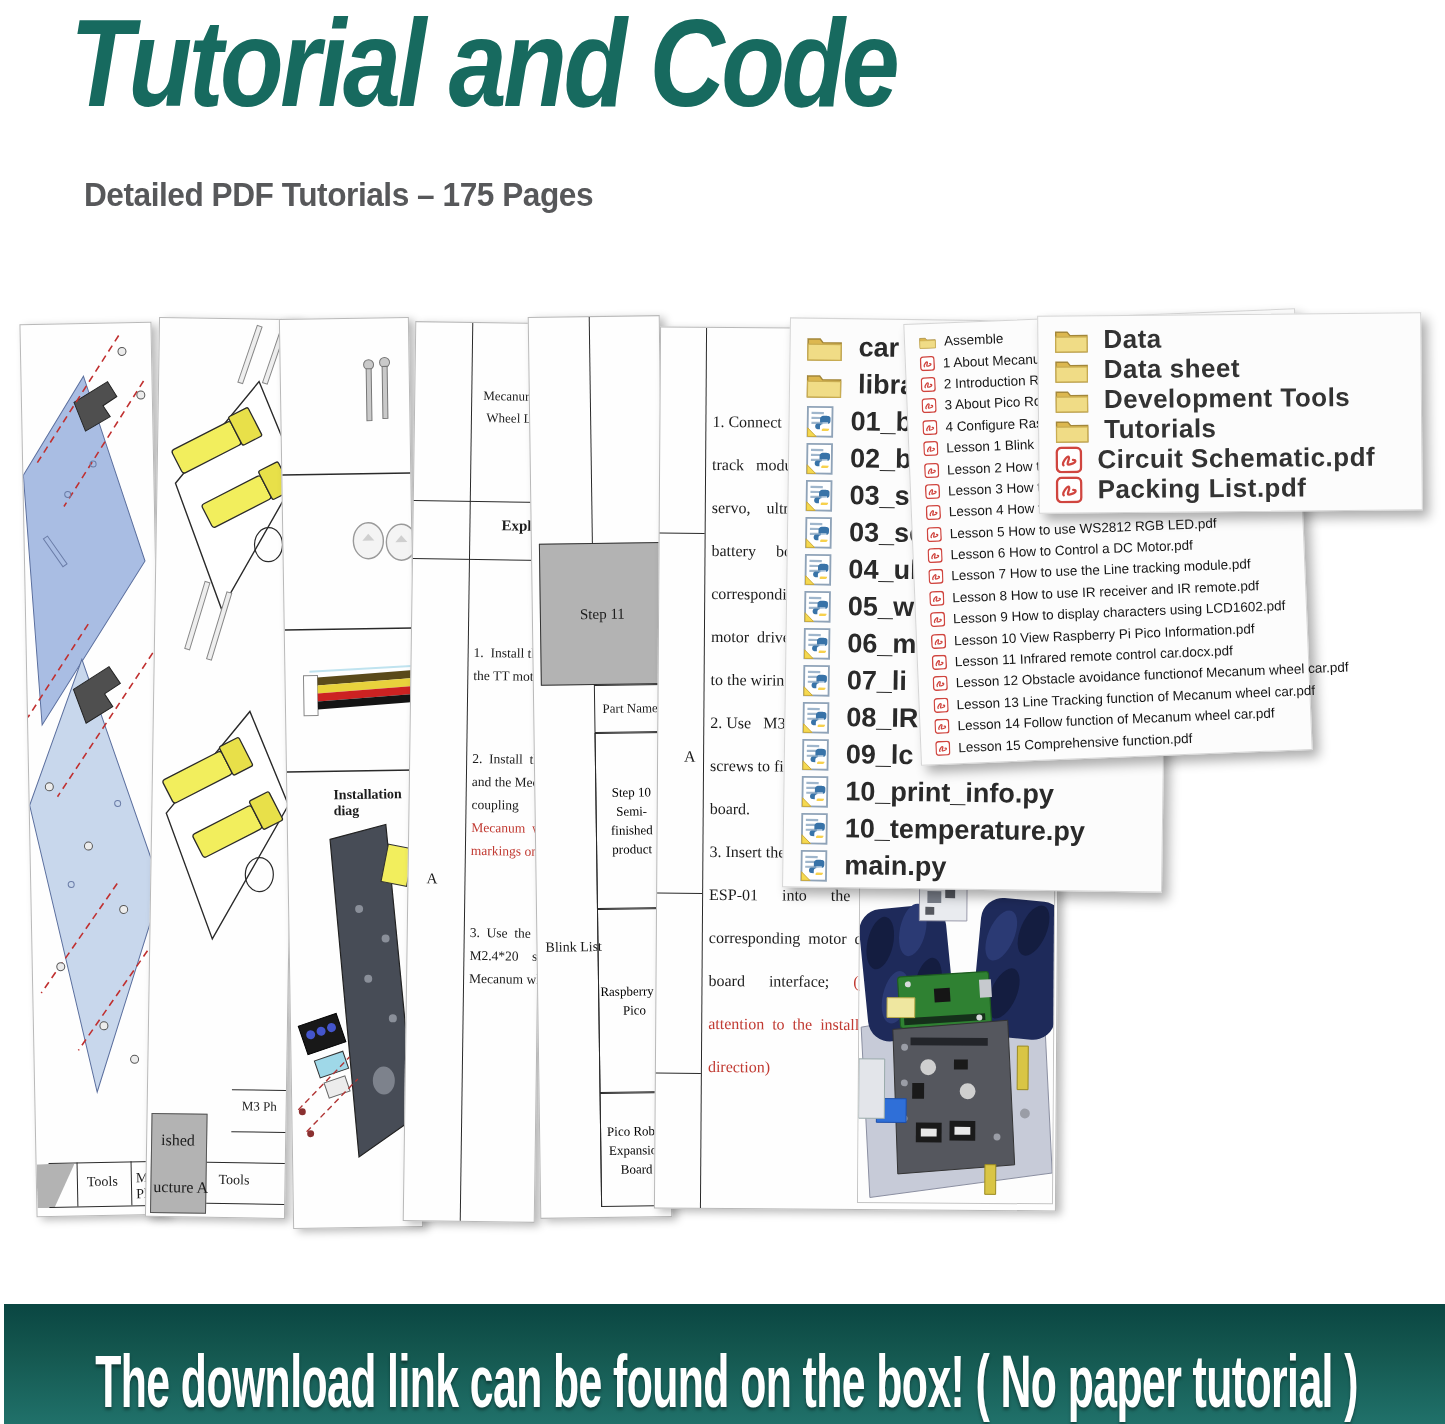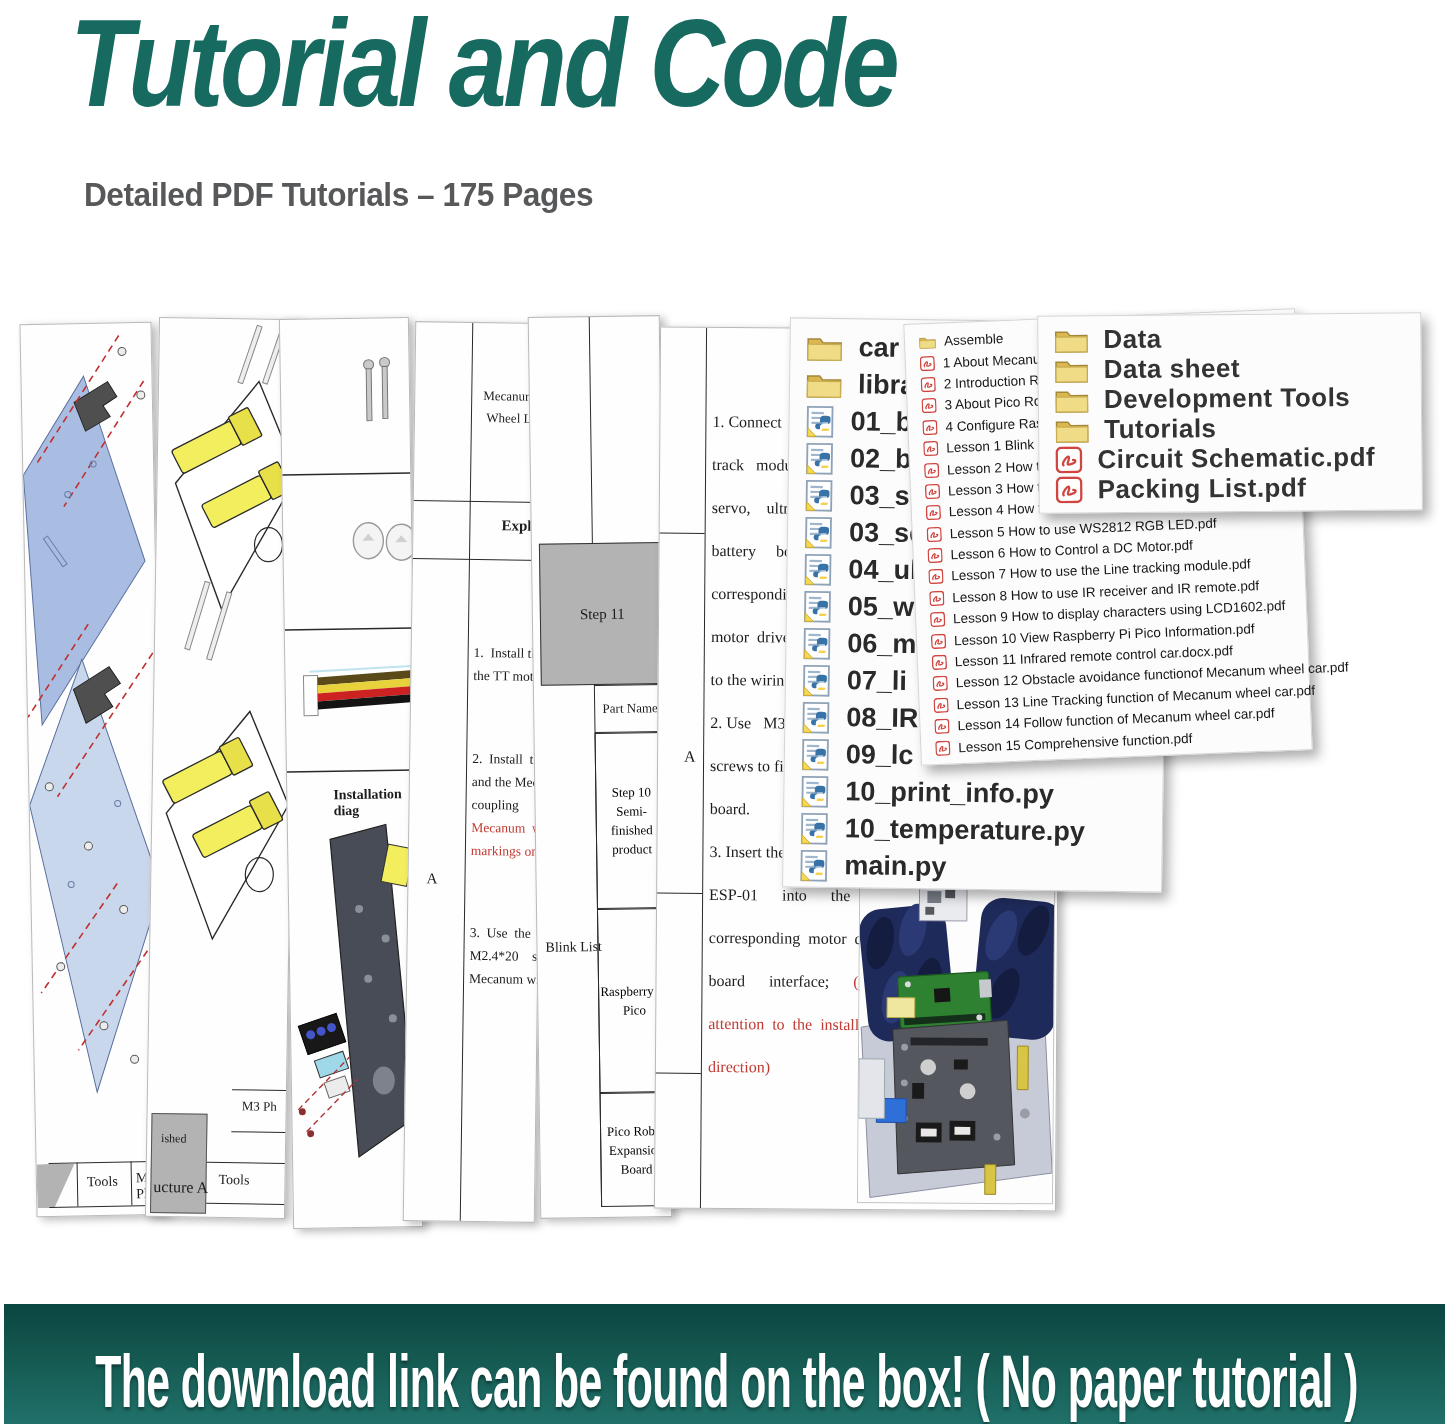--- a/index.html
+++ b/index.html
@@ -151,21 +151,21 @@
           <rect x="30" y="170" width="66" height="26" rx="3" fill="#f2ee5d" stroke="#2a2a2a" stroke-width="1.3"></rect>
           <rect x="96" y="166" width="22" height="32" rx="2" fill="#e8e049" stroke="#2a2a2a" stroke-width="1.3"></rect>
         </g>
         <ellipse cx="112" cy="225" rx="14" ry="17" fill="none" stroke="#2a2a2a" stroke-width="1.2"></ellipse>
       </g>
     </svg>
     <div class="hline" style="left:84px;top:770px;width:54px"></div>
     <div class="abs serif" style="left:94px;top:779px;font-size:13px">M3 Ph</div>
     <div class="hline" style="left:84px;top:812px;width:54px"></div>
     <div class="abs" style="left:4px;top:795px;width:56px;height:100px;background:#b3b3b3;border:1px solid #555"></div>
-    <div class="abs serif" style="left:14px;top:813px;font-size:12px">ished</div>
+    <div class="abs serif" style="left:14px;top:813px;font-size:16px">ished</div>
     <div class="abs serif" style="left:7px;top:860px;font-size:16px">ucture A</div>
     <div class="hline" style="left:60px;top:843px;width:78px"></div>
     <div class="abs serif" style="left:72px;top:853px;font-size:14px">Tools</div>
     <div class="hline" style="left:60px;top:884px;width:78px"></div>
   </div>
 
   <div class="sheet p3">
     <svg width="128" height="460" viewBox="0 0 128 460">
       <g fill="#c9c9c9" stroke="#777" stroke-width="1">
         <circle cx="88" cy="46" r="5"></circle>

